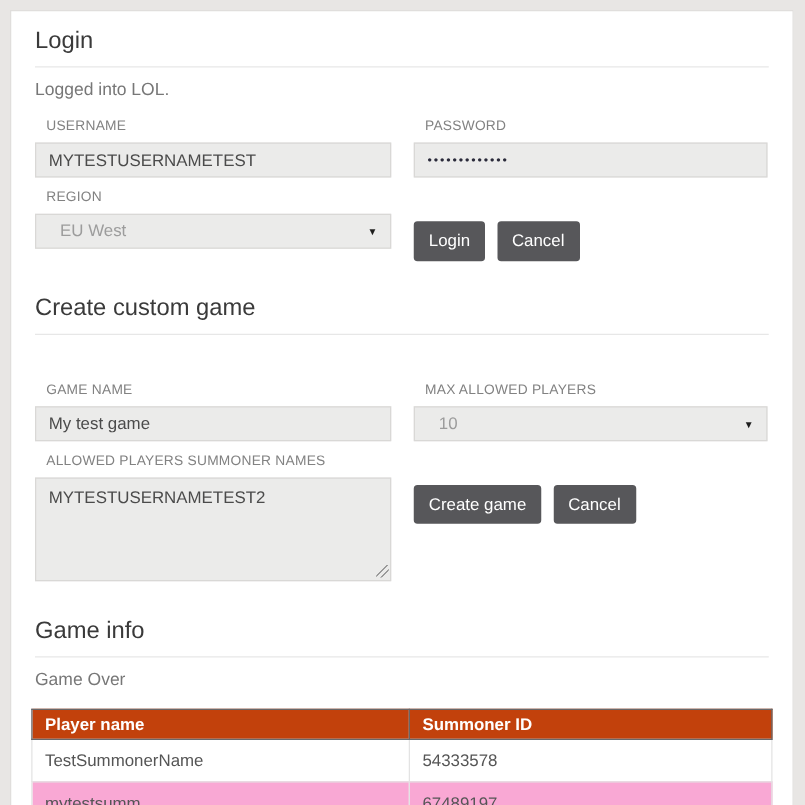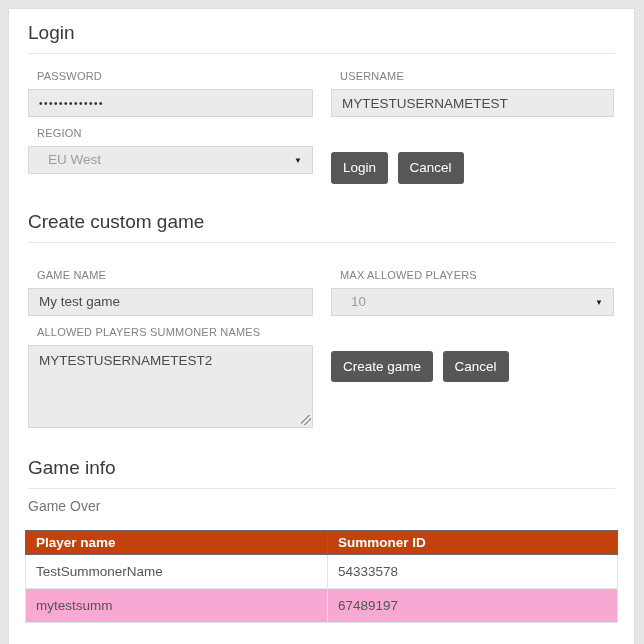--- a/index.html
+++ b/index.html
@@ -128,48 +128,49 @@
   }
   table.info-table tr.stripe td { background: #f9a8d4; }
   .col-player { width: 51%; }
 </style>
 </head>
 <body>
 
 <div class="card">
 
   <h2 class="section-title">Login</h2>
+  <p class="section-note">Logged into LOL.</p>
 
   <div class="form-grid">
+    <div>
+      <label class="field-label">USERNAME</label>
+      <input class="text-input" type="text" value="MYTESTUSERNAMETEST" style="">
+    </div>
     <div>
       <label class="field-label">PASSWORD</label>
       <input class="text-input pw" type="text" value="•••••••••••••" style="">
-    </div>
-    <div>
-      <label class="field-label">USERNAME</label>
-      <input class="text-input" type="text" value="MYTESTUSERNAMETEST" style="">
     </div>
 
     <div class="row2">
       <label class="field-label">REGION</label>
       <div class="select-box">
         <span>EU West</span>
         <span class="select-arrow">▼</span>
       </div>
     </div>
     <div class="row2">
       <div class="btn-spacer"></div>
       <button class="btn">Login</button>
       <button class="btn">Cancel</button>
     </div>
   </div>
 
   <h2 class="section-title" style="margin-top:14px">Create custom game</h2>
 
-  <div class="form-grid" style="margin-top:26px">
+  <div class="form-grid" style="margin-top:38px">
     <div>
       <label class="field-label">GAME NAME</label>
       <input class="text-input" type="text" value="My test game" style="">
     </div>
     <div>
       <label class="field-label">MAX ALLOWED PLAYERS</label>
       <div class="select-box">
         <span>10</span>
         <span class="select-arrow">▼</span>
       </div>

